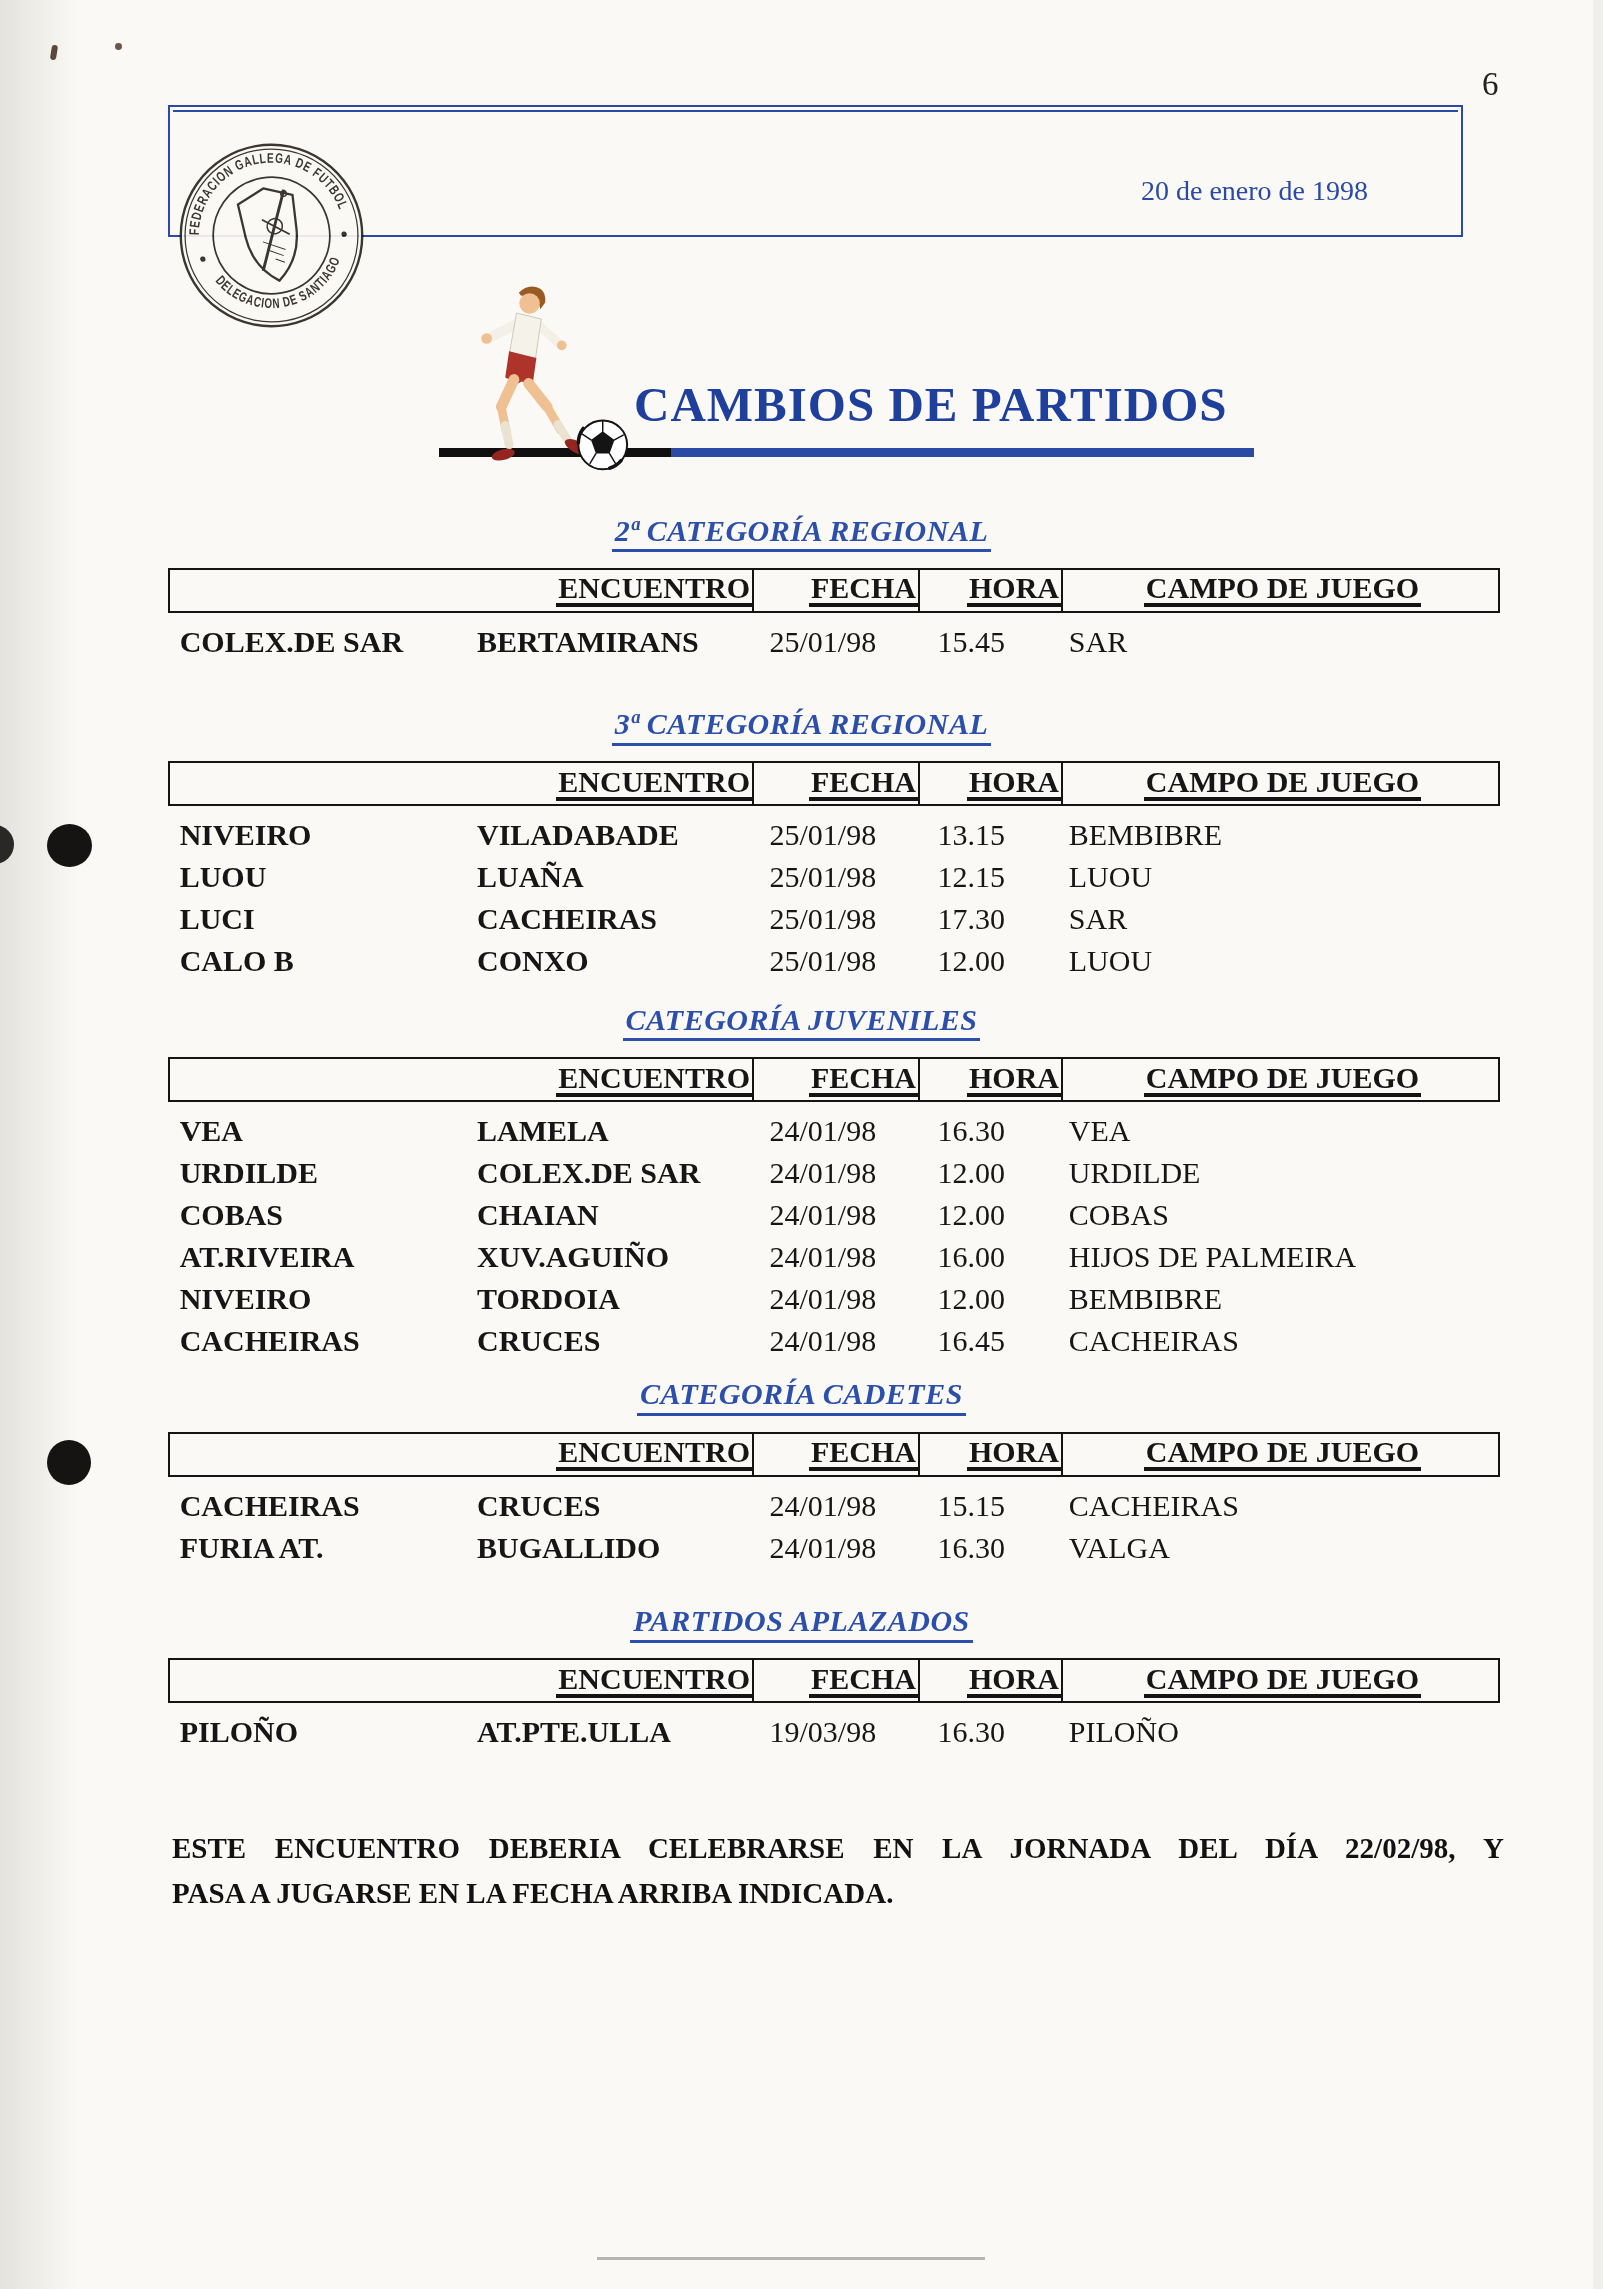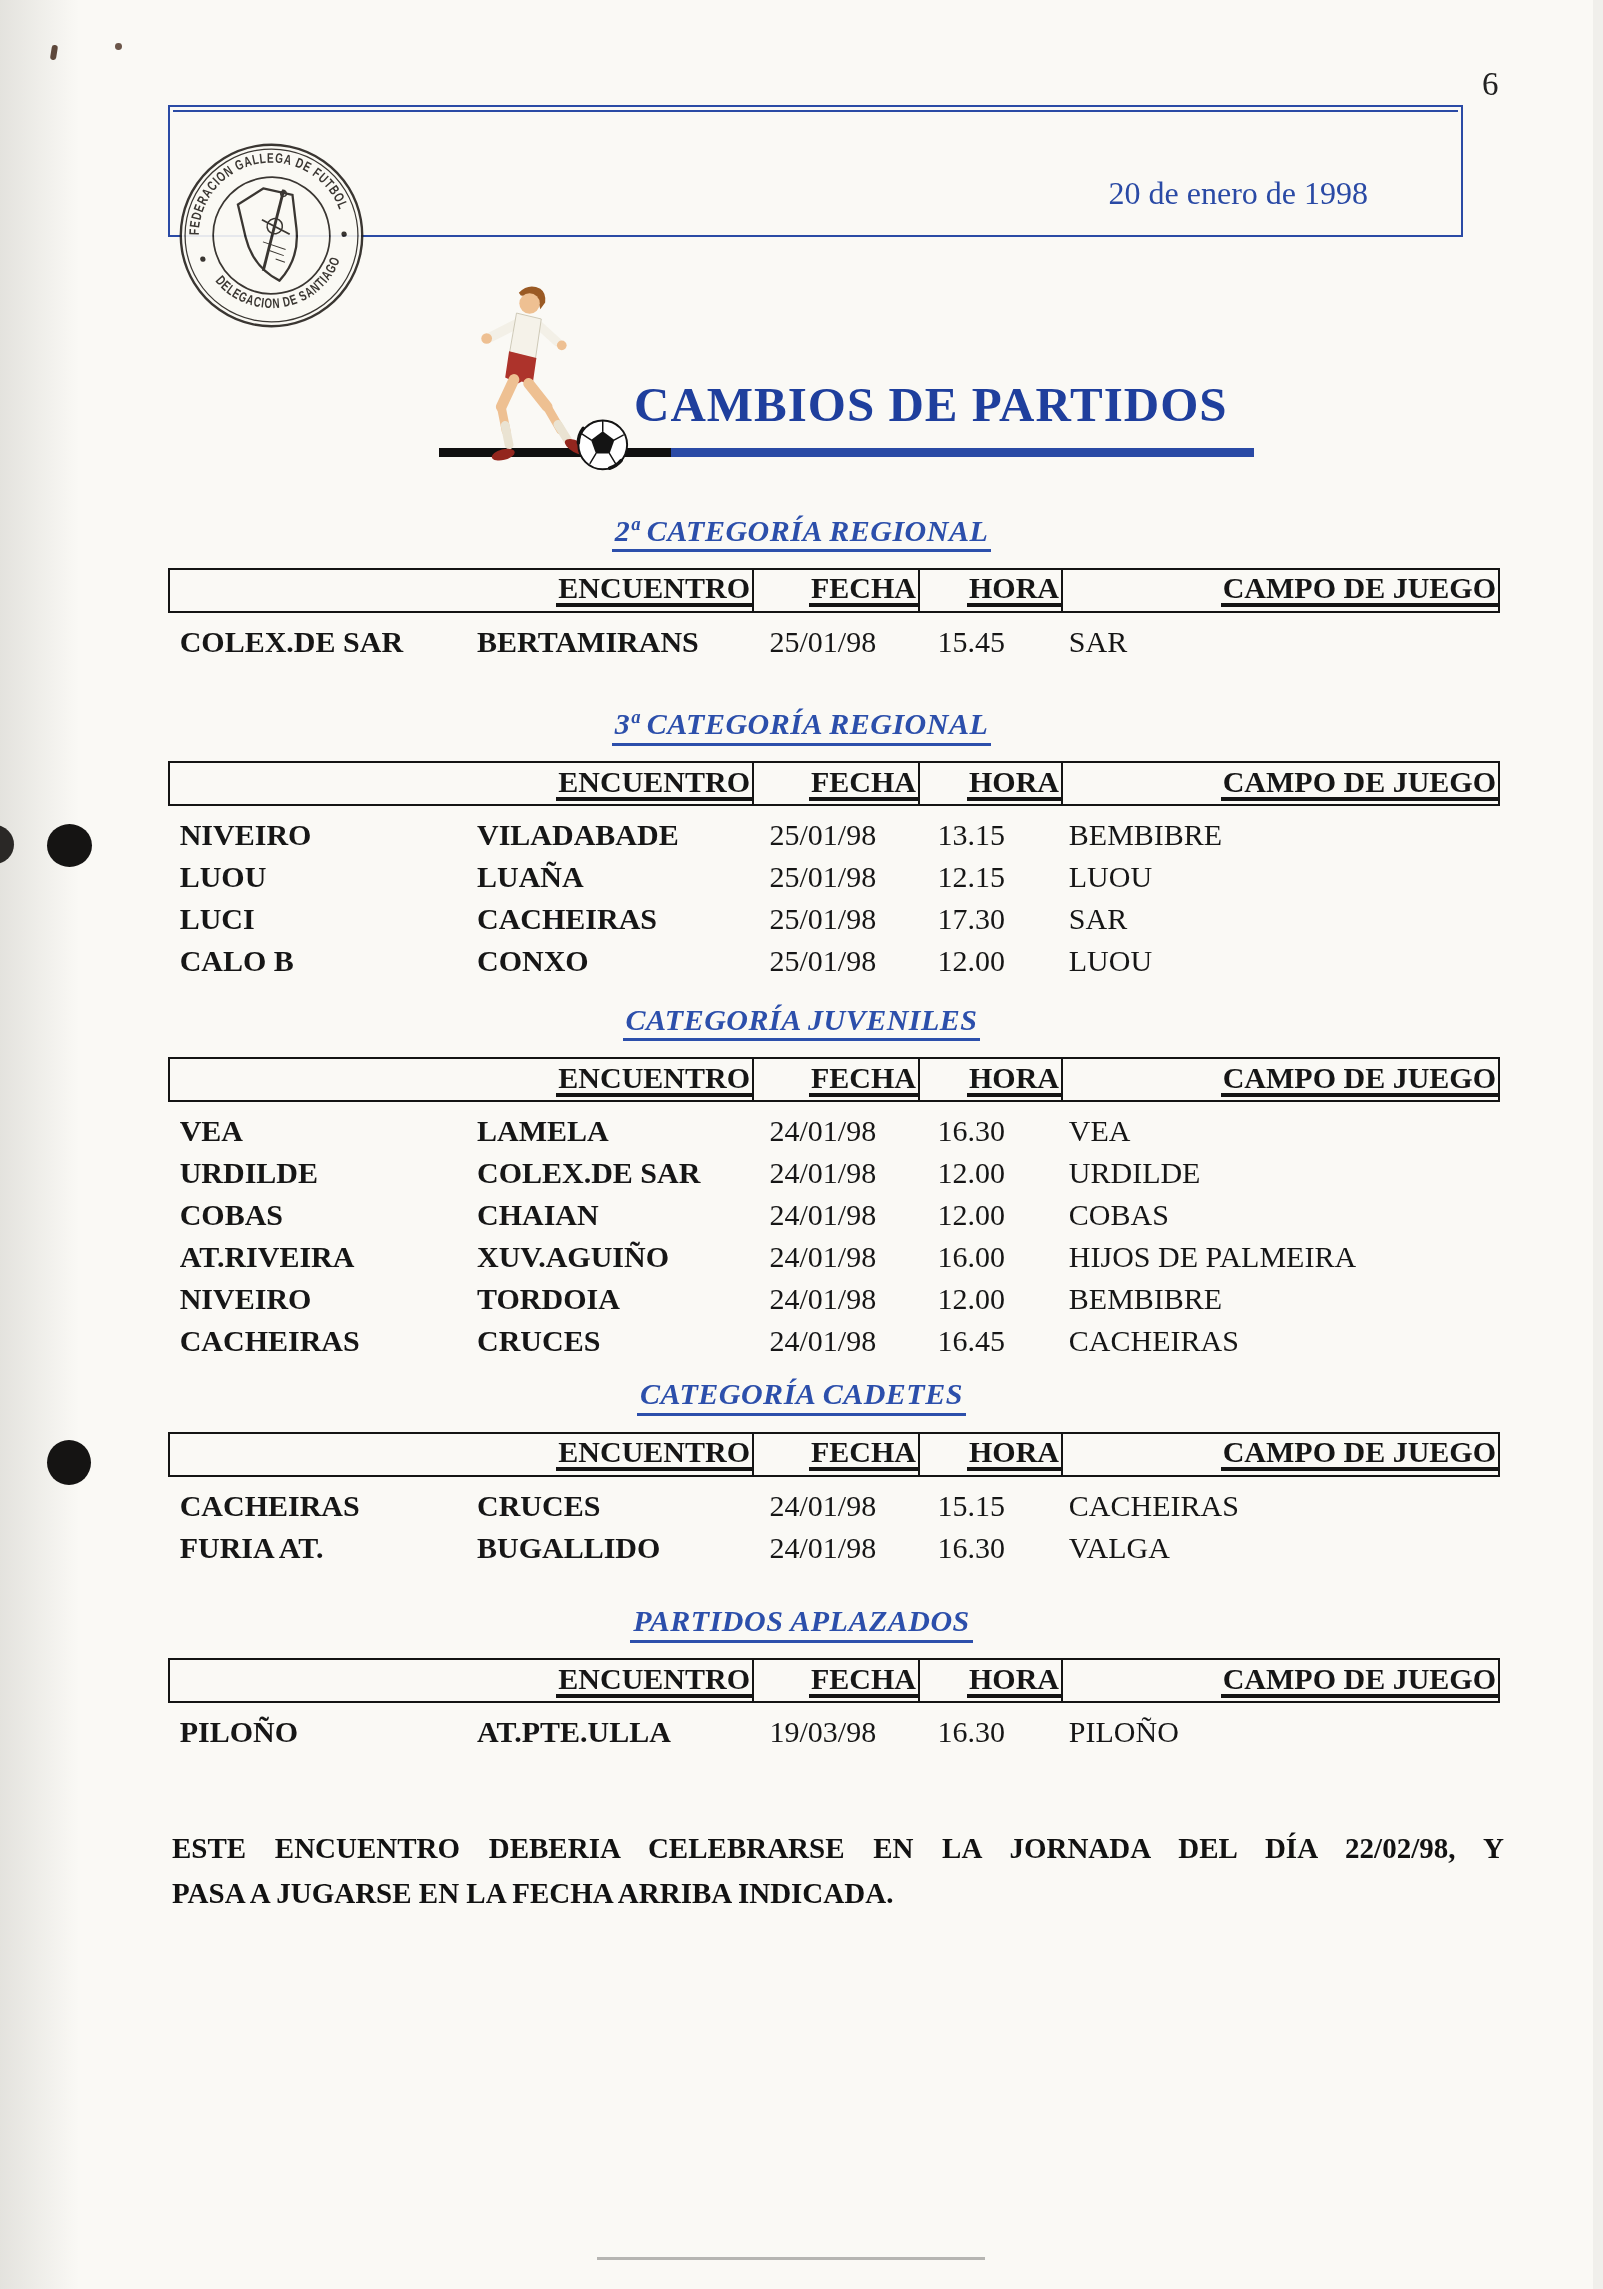--- a/index.html
+++ b/index.html
@@ -27,42 +27,42 @@
   .speck-a{position:absolute;left:51px;top:45px;width:5.9px;height:14.6px;background:#5c4538;border-radius:2.9px;transform:rotate(9deg);}
   .speck-b{position:absolute;left:115px;top:43px;width:6.8px;height:6.8px;background:#6b564a;border-radius:50%;}
   .bottom-line{position:absolute;left:597px;top:2257px;width:388px;height:2.9px;background:rgba(125,125,122,0.55);}
 
   
   .header-box{position:absolute;left:168px;top:105px;width:1295px;height:132px;
     border:2px solid var(--blue);border-bottom-width:2.9px;box-sizing:border-box;background:transparent;}
   .header-inner-line{position:absolute;left:2.9px;right:2.9px;top:2.9px;border-top:2px solid var(--blue);}
   .org-row{position:absolute;left:0;right:0;top:0;height:43px;border-bottom:2.9px solid var(--blue);text-align:center;}
   .org-title{font-size:41px;line-height:41px;font-weight:bold;font-style:italic;color:var(--blue);letter-spacing:0px;white-space:nowrap;}
-  .header-date{position:absolute;right:93px;top:68px;font-size:32px;color:var(--blue);}
+  .header-date{position:absolute;right:93px;top:68px;font-size:28px;color:var(--blue);}
   .page-number{position:absolute;left:1482px;top:66px;font-size:33px;color:#222;}
 
   .stamp{position:absolute;left:176px;top:140px;width:191px;height:191px;z-index:2;}
   .player{position:absolute;left:427px;top:279px;width:211px;height:199px;z-index:3;}
 
   .main-title{position:absolute;left:634px;top:378px;font-size:49px;line-height:53px;font-weight:bold;
     color:#1f3f9d;letter-spacing:1px;white-space:nowrap;z-index:2;}
   .title-underline{position:absolute;left:439px;top:448px;width:815px;height:8.8px;display:flex;z-index:1;}
   .seg-black{width:232px;background:#101010;}
   .seg-blue{flex:1;background:var(--blue);}
 
   
   .sections{position:absolute;left:0;top:493px;width:1603px;}
   .sec-head-row{text-align:center;font-style:italic;}
   .sec-head{display:inline-block;font-size:30px;line-height:32px;font-weight:bold;color:var(--head-blue);
     letter-spacing:0.5px;border-bottom:3.9px solid var(--head-blue);padding:0 2.9px 2.9px;}
   .thead{margin:15.6px 0 0 168px;width:1332px;height:45px;border:2.9px solid #141414;box-sizing:border-box;
     display:grid;grid-template-columns:582px 166px 143px 1fr;background:transparent;}
   .th{display:flex;align-items:center;justify-content:flex-end;border-left:2px solid #141414;overflow:hidden;}
   .th:first-child{border-left:none;}
-  .th-campo{justify-content:flex-end;padding-left:4px;}
+  .th-campo{justify-content:center;padding-left:4px;}
   .u{font-size:30px;font-weight:bold;line-height:29px;border-bottom:4.9px solid #141414;padding:0 2px 1px;white-space:nowrap;}
   .tbody{margin:7.8px 0 0 168px;width:1332px;}
   .trow{display:grid;grid-template-columns:309px 273px 166px 143px 1fr;height:42px;align-items:center;font-size:30px;}
   .td{white-space:nowrap;overflow:visible;}
   .td.home{padding-left:11.7px;font-weight:bold;}
   .td.away{font-weight:bold;}
   .td.fecha{padding-left:19.5px;}
   .td.hora{padding-left:21.5px;}
   .td.campo{padding-left:9.8px;}
 

